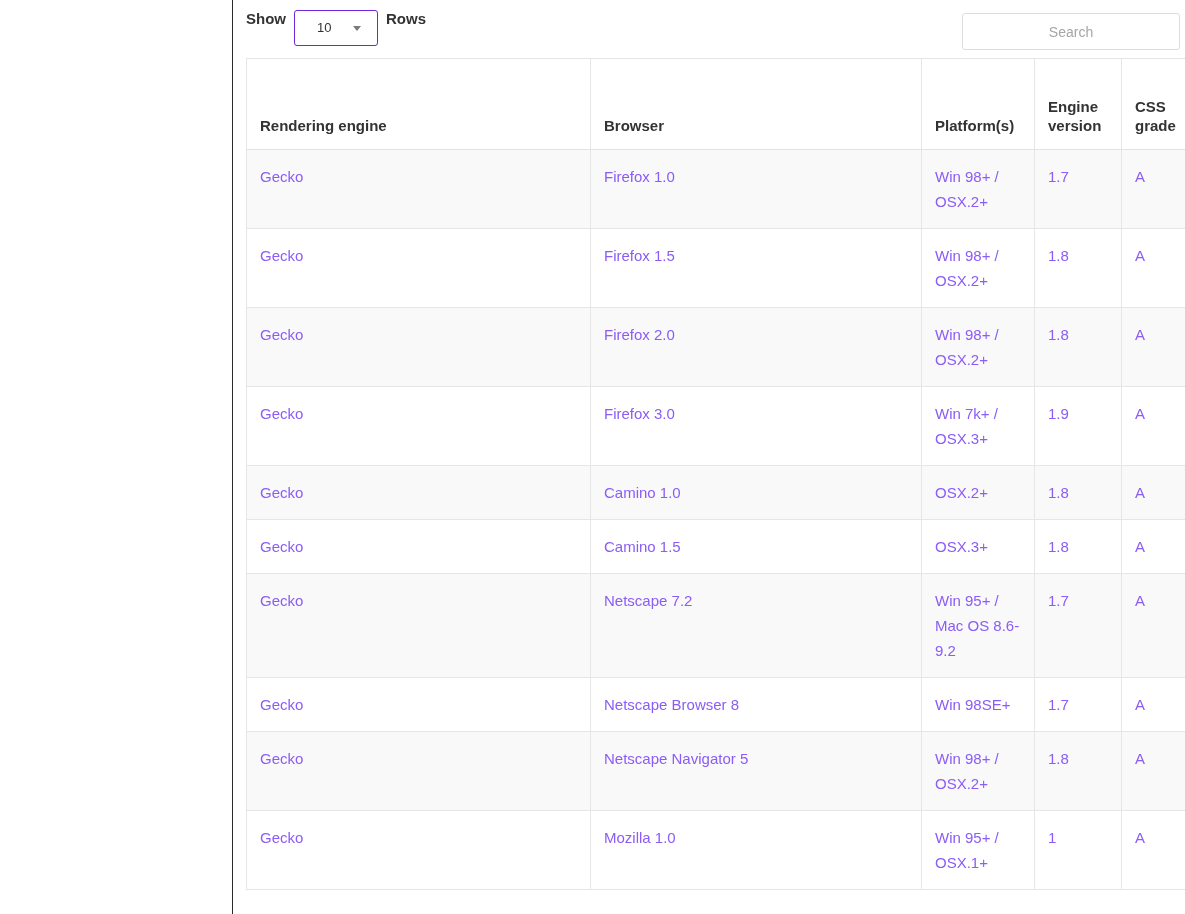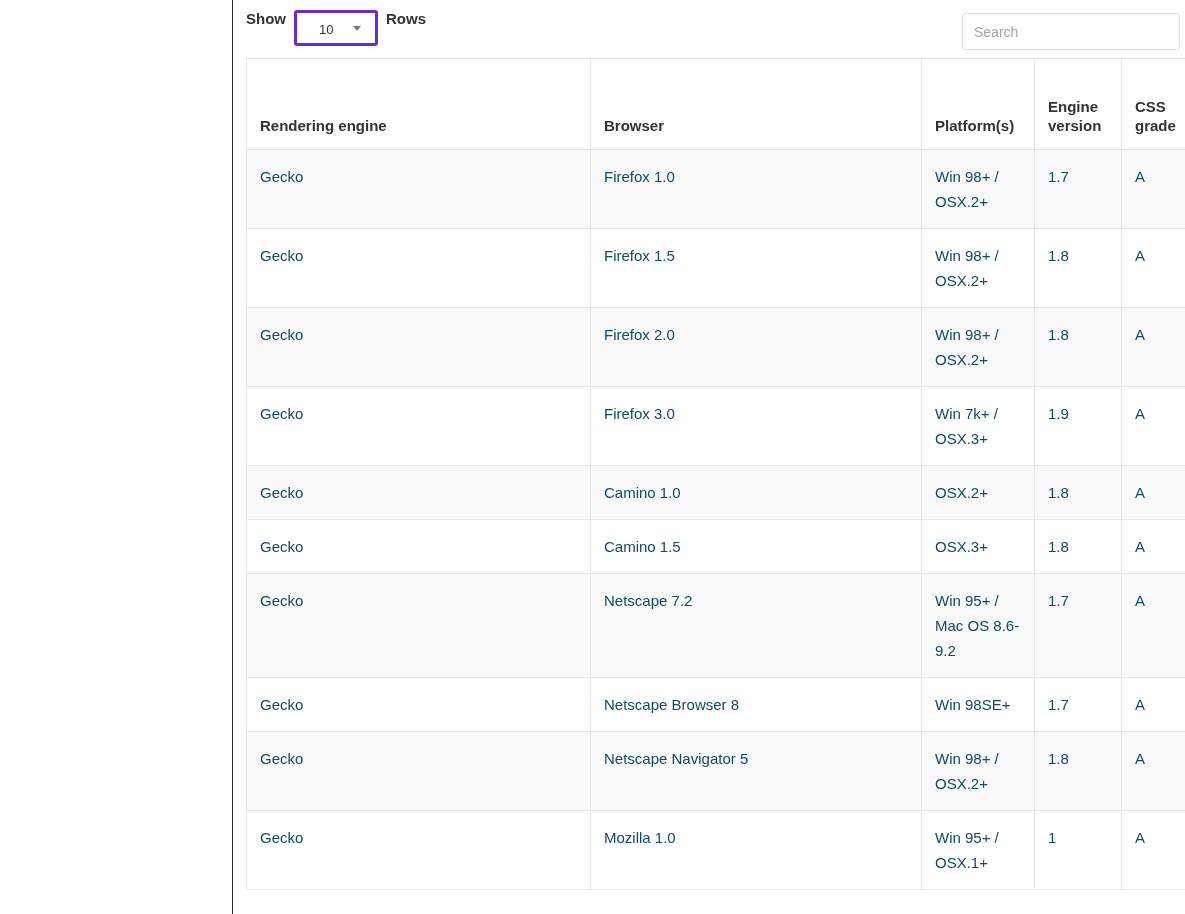--- a/index.html
+++ b/index.html
@@ -78,21 +78,21 @@
   .select-wrap {
     position: relative;
     display: inline-block;
     margin: 0 8px;
   }
   .select-box {
     width: 84px;
     height: 36px;
     line-height: 34px;
     box-sizing: border-box;
-    border: 3px solid #6d28d9;
+    border: 1px solid #6d28d9;
     border-radius: 3px;
     background: #ffffff;
     font-size: 13px;
     font-weight: 400;
     color: #333333;
     text-align: left;
     padding-left: 22px;
     cursor: pointer;
   }
   .select-caret {
@@ -117,20 +117,21 @@
     height: 37px;
     box-sizing: border-box;
     border: 1px solid #dddddd;
     border-radius: 3px;
     background: #ffffff;
     font-family: "Liberation Sans", sans-serif;
     font-size: 14px;
     color: #333333;
     padding: 0 11px;
     outline: none;
+    text-align: center;
   }
   #search-input::placeholder { color: #a6a6a6; opacity: 1; }
 
   
   #data-table {
     width: 947px;
     border-collapse: collapse;
     table-layout: fixed;
     font-size: 15px;
     margin-top: 2px;
@@ -156,21 +157,21 @@
     background: #ffffff;
     height: 62px;
     border-bottom-color: #e3e3e3;
     line-height: 19px;
     text-align: left;
   }
 
   #data-table tbody td {
     vertical-align: top;
     font-weight: 400;
-    color: #0c4a6e;
+    color: #8b5cf6;
     line-height: 25px;
     background: #ffffff;
   }
   #data-table tbody tr.odd td {
     background: #f9f9f9;
   }
 </style>
 </head>
 <body>
 

